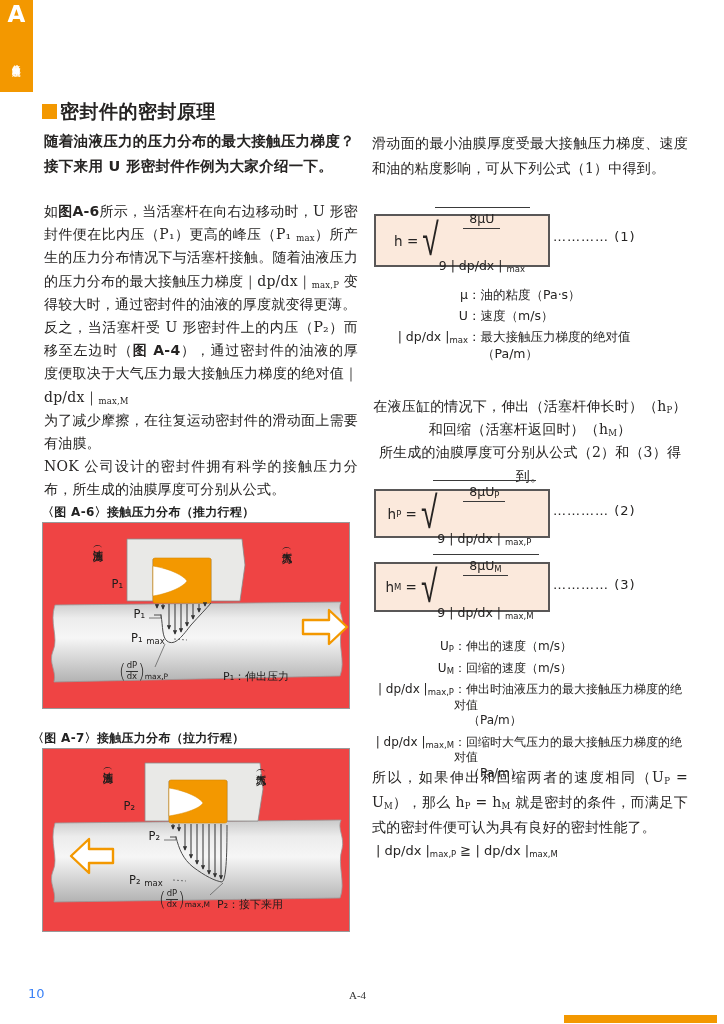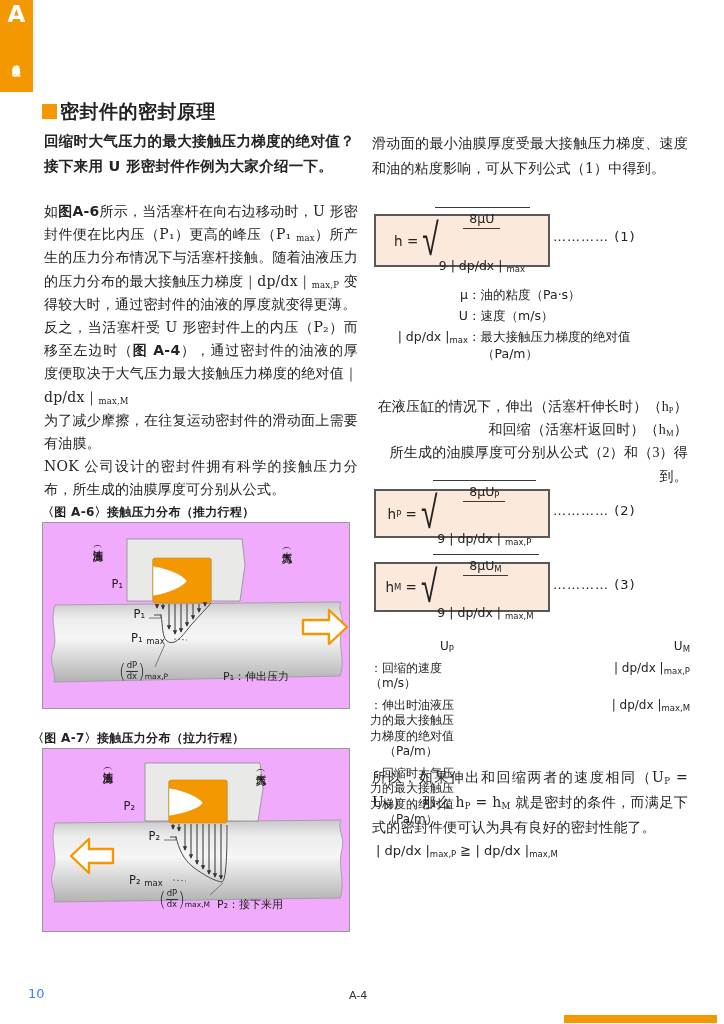--- a/index.html
+++ b/index.html
@@ -31,47 +31,47 @@
   .frac .num{border-bottom:1px solid #3a3a3a;padding:0 6px 1px 6px;}
   .frac .den{padding-top:1px;margin-top:28px;}
   .ftag{font-size:13px;color:#262423;letter-spacing:1px;}
   
   .vars{display:grid;font-size:12.5px;line-height:17px;row-gap:4px;color:#262423;}
   .vars .t{text-align:right;white-space:nowrap;}
   .vars .d{text-align:left;}
   .vars .d2{padding-left:14px;}
   
   .fig-cap{font-size:12px;font-weight:600;letter-spacing:0.3px;color:#222;}
-  .fig-box{border:1px solid #999;background:#f0abfc;position:absolute;}
+  .fig-box{border:1px solid #999;background:#ef4444;position:absolute;}
   .fl{position:absolute;font-size:11px;color:#1f1d1c;white-space:nowrap;line-height:1;}
   .fl-vert{writing-mode:vertical-rl;text-orientation:upright;font-size:10.5px;letter-spacing:0.5px;}
   .fl-note{font-size:11px;}
   .grad-label{position:absolute;display:flex;align-items:center;font-size:9px;color:#1f1d1c;line-height:1;}
   .big-paren{font-size:17px;font-weight:200;transform:scaleY(1.15);}
   .mini-frac{display:inline-flex;flex-direction:column;align-items:center;font-size:8.5px;line-height:1.15;}
   .mini-frac .mn{border-bottom:0.8px solid #333;padding:0 1px;}
   .grad-sub{font-size:7.5px;align-self:flex-end;margin-bottom:1px;}
   
   .pgnum{font-size:13px;color:#3b82f6;}
-  .foot-center{font-size:11px;color:#333;}
+  .foot-center{font-size:11px;color:#333;font-family:Liberation Serif, serif;}
   .foot-bar{background:#F39800;}
 </style>
 </head>
 <body>
 
 <div class="abs tab" style="left:0;top:40;width:33px;height:92px;">
   <div class="tab-letter">A</div>
   <div class="tab-vert">什么是液压密封系统</div>
 </div>
 
 <div class="abs title" style="left:42px;top:99px;">
   <span class="title-sq"></span><span>密封件的密封原理</span>
 </div>
 <div class="abs intro" style="left:44px;top:129px;width:320px;">
-  <span>回缩时大气压力的最大接触压力梯度的绝对值？</span><br>
+  <span>随着油液压力的压力分布的最大接触压力梯度？</span><br>
   <span>接下来用 U 形密封件作例为大家介绍一下。</span>
 </div>
 
 <div class="abs serif body-col" style="left:44px;top:200px;width:314px;">
   <p><span>如</span><span class="bold-sans">图A-6</span><span>所示，当活塞杆在向右边移动时，U 形密封件便在比内压（P₁）更高的峰压（P₁ </span><sub class="s">max</sub><span>）所产生的压力分布情况下与活塞杆接触。随着油液压力的压力分布的最大接触压力梯度｜dp/dx｜</span><sub class="s">max,P</sub><span> 变得较大时，通过密封件的油液的厚度就变得更薄。</span></p>
   <p><span>反之，当活塞杆受 U 形密封件上的内压（P₂）而移至左边时（</span><span class="bold-sans">图 A-4</span><span>），通过密封件的油液的厚度便取决于大气压力最大接触压力梯度的绝对值｜dp/dx｜</span><sub class="s">max,M</sub></p>
   <p>为了减少摩擦，在往复运动密封件的滑动面上需要有油膜。</p>
   <p>NOK 公司设计的密封件拥有科学的接触压力分布，所生成的油膜厚度可分别从公式。</p>
 </div>
 
@@ -213,21 +213,21 @@
 
 <div class="vars abs" style="left:372px;top:286px;width:316px;grid-template-columns:96px 1fr;">
   <div class="t"><span>μ</span><sub class="s"></sub></div>
     <div class="d"><span>：油的粘度（Pa·s）</span></div>
   <div class="t"><span>U</span><sub class="s"></sub></div>
     <div class="d"><span>：速度（m/s）</span></div>
   <div class="t"><span>| dp/dx |</span><sub class="s">max</sub></div>
     <div class="d"><span>：最大接触压力梯度的绝对值</span><div class="d2">（Pa/m）</div></div>
 </div>
 
-<div class="abs serif body-col" style="left:372px;top:395px;width:316px;text-align:right;font-family:Liberation Serif, serif;">
+<div class="abs serif body-col" style="left:372px;top:395px;width:316px;text-align:center;">
   <span>在液压缸的情况下，伸出（活塞杆伸长时）（h</span><sub class="s">P</sub><span>）</span><br>
   <span>和回缩（活塞杆返回时）（h</span><sub class="s">M</sub><span>）</span><br>
   <span>所生成的油膜厚度可分别从公式（2）和（3）得到。</span>
 </div>
 
 <div class="formula-box abs" style="left:374px;top:489px;width:172px;height:45px;">
   <span>h</span><sub class="s">P</sub>&nbsp;<span>=</span>
   <span class="sqrt">
       <span class="sqrt-sign">√</span>
       <span class="sqrt-body"><span class="frac">
@@ -249,20 +249,21 @@
     <span class="den"><span>9 | dp/dx |</span> <sub class="s">max,M</sub></span>
   </span></span>
     </span>
 </div>
 <div class="abs ftag" style="left:553px;top:577px;">
   <span>…………</span>&nbsp;<span>(3)</span>
 </div>
 
 <div class="vars abs" style="left:370px;top:639px;width:320px;grid-template-columns:84px 1fr;font-size:12px;line-height:15.5px;row-gap:6px;">
   <div class="t"><span>U</span><sub class="s">P</sub></div>
+    <div class="d"><span>：伸出的速度（m/s）</span></div>
   <div class="t"><span>U</span><sub class="s">M</sub></div>
     <div class="d"><span>：回缩的速度（m/s）</span></div>
   <div class="t"><span>| dp/dx |</span><sub class="s">max,P</sub></div>
     <div class="d"><span>：伸出时油液压力的最大接触压力梯度的绝对值</span><div class="d2">（Pa/m）</div></div>
   <div class="t"><span>| dp/dx |</span><sub class="s">max,M</sub></div>
     <div class="d"><span>：回缩时大气压力的最大接触压力梯度的绝对值</span><div class="d2">（Pa/m）</div></div>
 </div>
 
 <div class="abs serif body-col" style="left:372px;top:765px;width:316px;line-height:25px;">
   <span>所以，如果伸出和回缩两者的速度相同（U</span><sub class="s">P</sub><span> = U</span><sub class="s">M</sub><span>），那么 h</span><sub class="s">P</sub><span> = h</span><sub class="s">M</sub><span> 就是密封的条件，而满足下式的密封件便可认为具有良好的密封性能了。</span>

